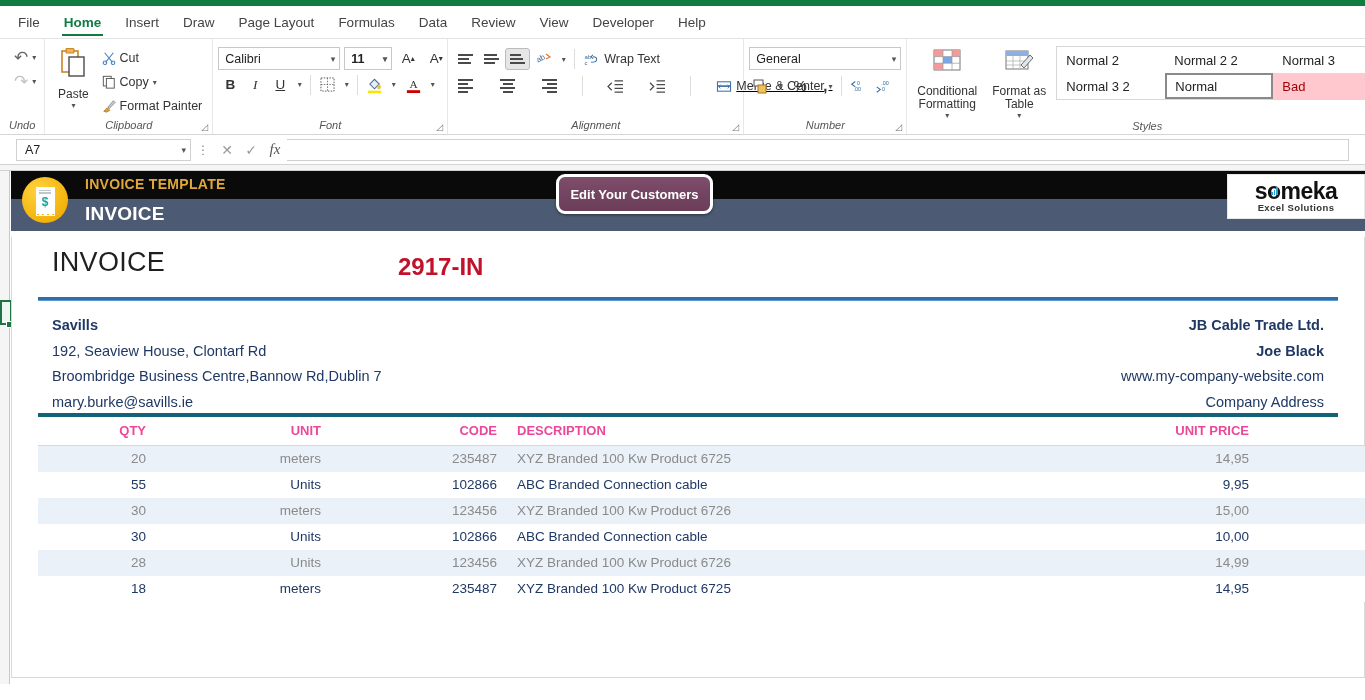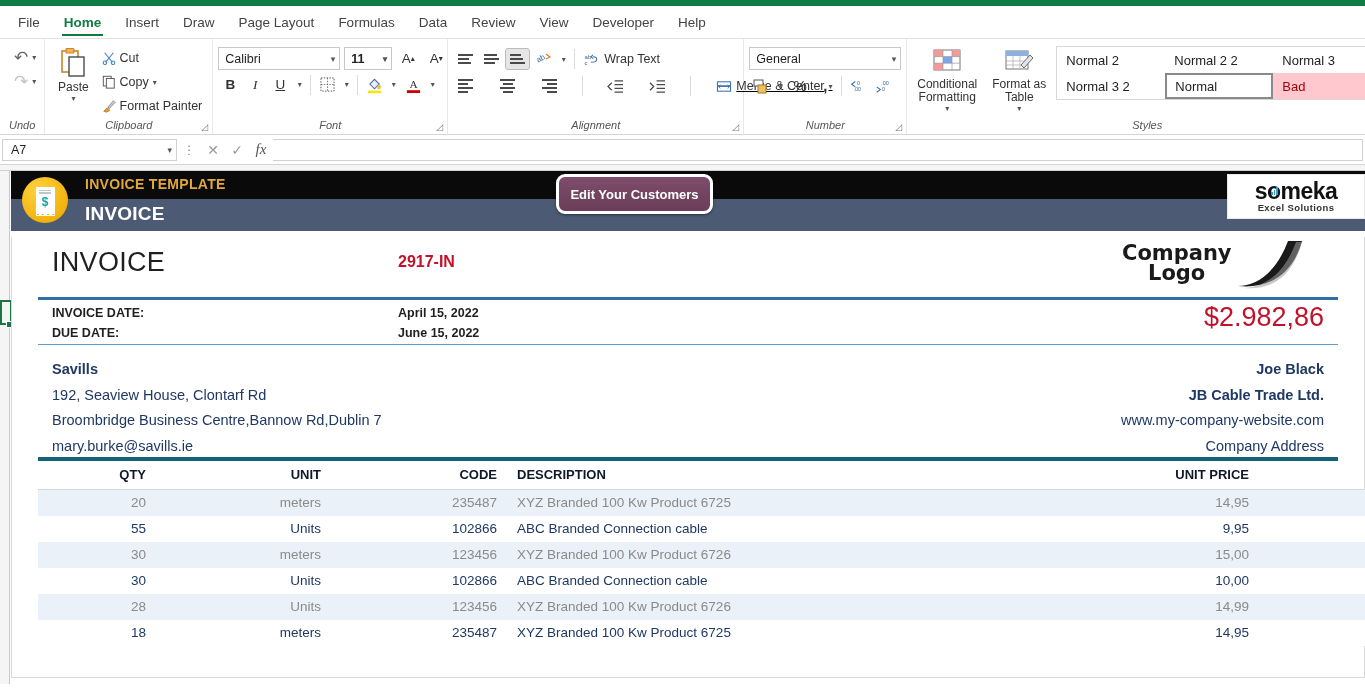--- a/index.html
+++ b/index.html
@@ -100,21 +100,21 @@
     white-space: nowrap;
     height: 24px;
   }
   .big-btn {
     display: flex; flex-direction: column; align-items: center;
     justify-content: flex-start;
     width: 52px; padding-top: 2px;
     font-size: 12px; color: #333; cursor: pointer;
     border-radius: 3px;
   }
-  .big-btn .lbl { margin-top: 2px; line-height: 13px; text-align: center; }
+  .big-btn .lbl { margin-top: 9px; line-height: 13px; text-align: center; }
   .caret { font-size: 8px; color: #555; }
 
   
   .undo-ic { font-size: 17px; color: #666; line-height: 17px; }
   .undo-ic.dim { color: #c2c2c2; }
 
   
   .combo {
     border: 1px solid #c8c8c8;
     background: #fff;
@@ -162,21 +162,21 @@
   .style-cell.sel { border: 2px solid #8a8a8a; background: #fff; }
   .style-cell.bad { background: #ffc7ce; color: #9c0006; }
 
   
   .formula-bar {
     height: 30px;
     display: flex;
     align-items: center;
     background: #ffffff;
     border-bottom: 1px solid #d4d4d4;
-    padding: 0 2px;
+    padding: 0 16px;
   }
   .namebox {
     width: 175px; height: 22px;
     border: 1px solid #d0d0d0;
     background: #fff;
     display: flex; align-items: center;
     padding: 0 4px 0 8px;
     font-size: 12.5px; color: #222;
   }
   .namebox .nv { flex: 1; }
@@ -338,21 +338,21 @@
     border-top: none;
     padding: 0 26px;
   }
   .inv-top { position: relative; height: 60px; }
   .inv-word {
     position: absolute; left: 14px; top: 10px;
     font-size: 27px; color: #1f1f1f; letter-spacing: 0.3px;
   }
   .inv-num {
     position: absolute; left: 360px; top: 16px;
-    font-size: 16px; font-weight: bold; color: #c2122b;
+    font-size: 24px; font-weight: bold; color: #c2122b;
   }
   .co-logo {
     position: absolute; right: 26px; top: 2px;
     width: 190px; height: 52px;
   }
   .co-logo-text {
     position: absolute; left: 0; top: 4px;
     font-size: 21px; font-weight: bold; color: #1a1a1a;
     font-family: "DejaVu Sans", sans-serif;
     line-height: 20px;
@@ -389,21 +389,21 @@
   .addr-right { position: absolute; right: 14px; top: 12px; text-align: right; }
   .addr-line {
     font-size: 14.5px; color: #1f3864;
     line-height: 25.5px; white-space: nowrap;
   }
   .addr-line.b { font-weight: bold; }
 
   
   .items { width: 100%; border-collapse: collapse; table-layout: fixed; }
   .items th {
-    font-size: 13px; font-weight: bold; color: #0f172a;
+    font-size: 13px; font-weight: bold; color: #ec4899;
     padding: 6px 10px 7px 10px;
     text-align: right;
     border-bottom: 1px solid #cfd8e3;
     white-space: nowrap;
   }
   .items th.lft { text-align: left; }
   .items td {
     font-size: 13.5px;
     padding: 4px 10px;
     text-align: right;
@@ -820,54 +820,37 @@
       </div>
       <div class="someka-sub">Excel Solutions</div>
     </div>
   </div>
 
   <div class="doc">
 
     <div class="inv-top">
       <div class="inv-word">INVOICE</div>
       <div class="inv-num">2917-IN</div>
-      <div class="co-logo">
-        <div class="co-logo-text">
-          <span style="padding-left:0;">Company</span>
-          <span>Logo</span>
-        </div>
-        <svg class="swoosh" viewBox="0 0 76 50">
-          <path d="M8 47 C26 47 46 34 58 2 L72 2 C62 38 36 50 8 47 Z" fill="#1a1a1a"></path>
-          <path d="M14 49 C34 48 54 36 66 3 L72 3 C62 40 40 51 14 49 Z" fill="#9e9e9e" opacity="0.55"></path>
-        </svg>
-      </div>
     </div>
 
     <div class="rule-blue"></div>
 
-    <div class="dates-row">
-      <div class="dt-label" style="top:6px;">INVOICE DATE:</div>
-      <div class="dt-value" style="top:6px;">April 15, 2022</div>
-      <div class="dt-label" style="top:26px;">DUE DATE:</div>
-      <div class="dt-value" style="top:26px;">June 15, 2022</div>
-      <div class="grand-total">$2.982,86</div>
-    </div>
 
     <div class="rule-blue-thin"></div>
 
     <div class="addr-block">
       <div class="addr-left">
         <div class="addr-line b">Savills</div>
         <div class="addr-line">192, Seaview House, Clontarf Rd</div>
         <div class="addr-line">Broombridge Business Centre,Bannow Rd,Dublin 7</div>
         <div class="addr-line">mary.burke@savills.ie</div>
       </div>
       <div class="addr-right">
+        <div class="addr-line b">JB Cable Trade Ltd.</div>
         <div class="addr-line b">Joe Black</div>
-        <div class="addr-line b">JB Cable Trade Ltd.</div>
         <div class="addr-line">www.my-company-website.com</div>
         <div class="addr-line">Company Address</div>
       </div>
     </div>
 
     <div class="rule-teal"></div>
 
     <table class="items">
       <colgroup>
         <col class="col-qty">

